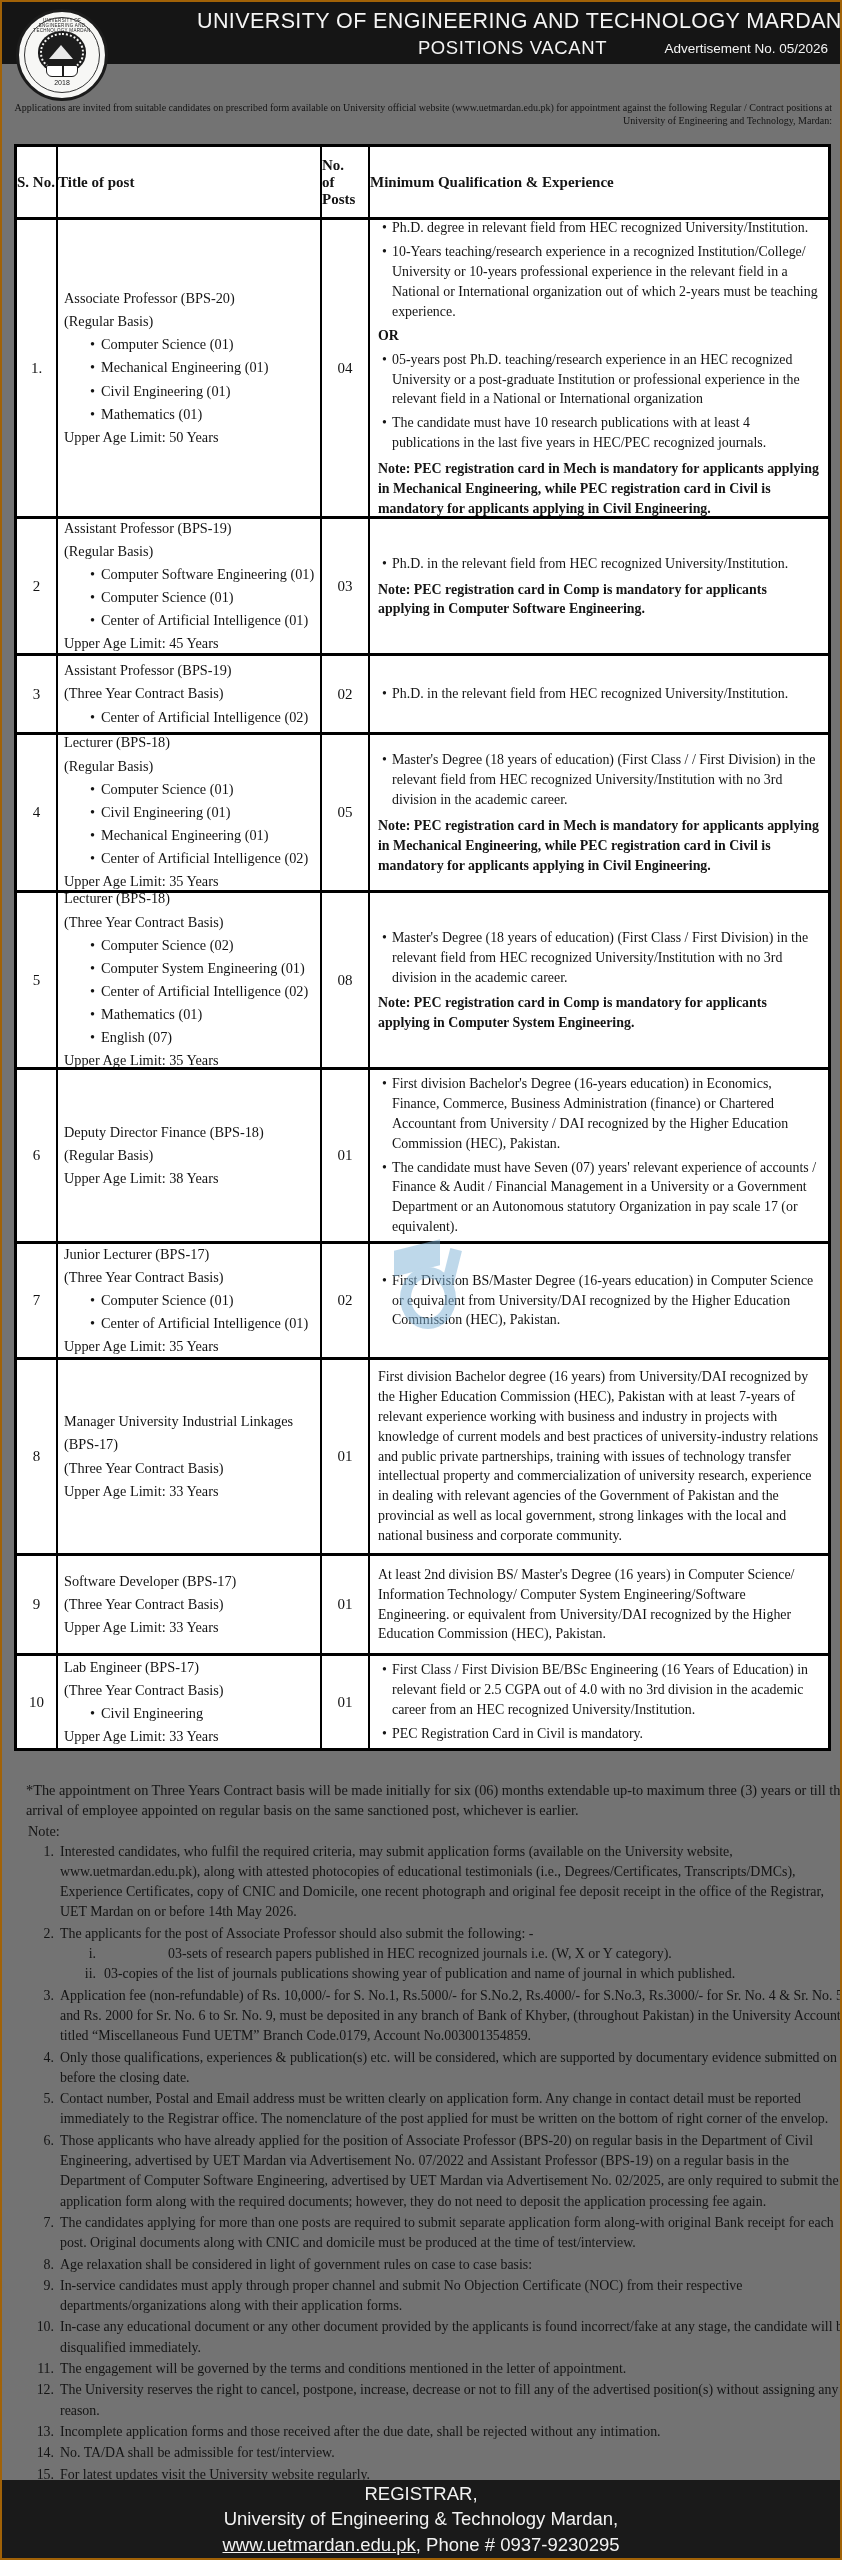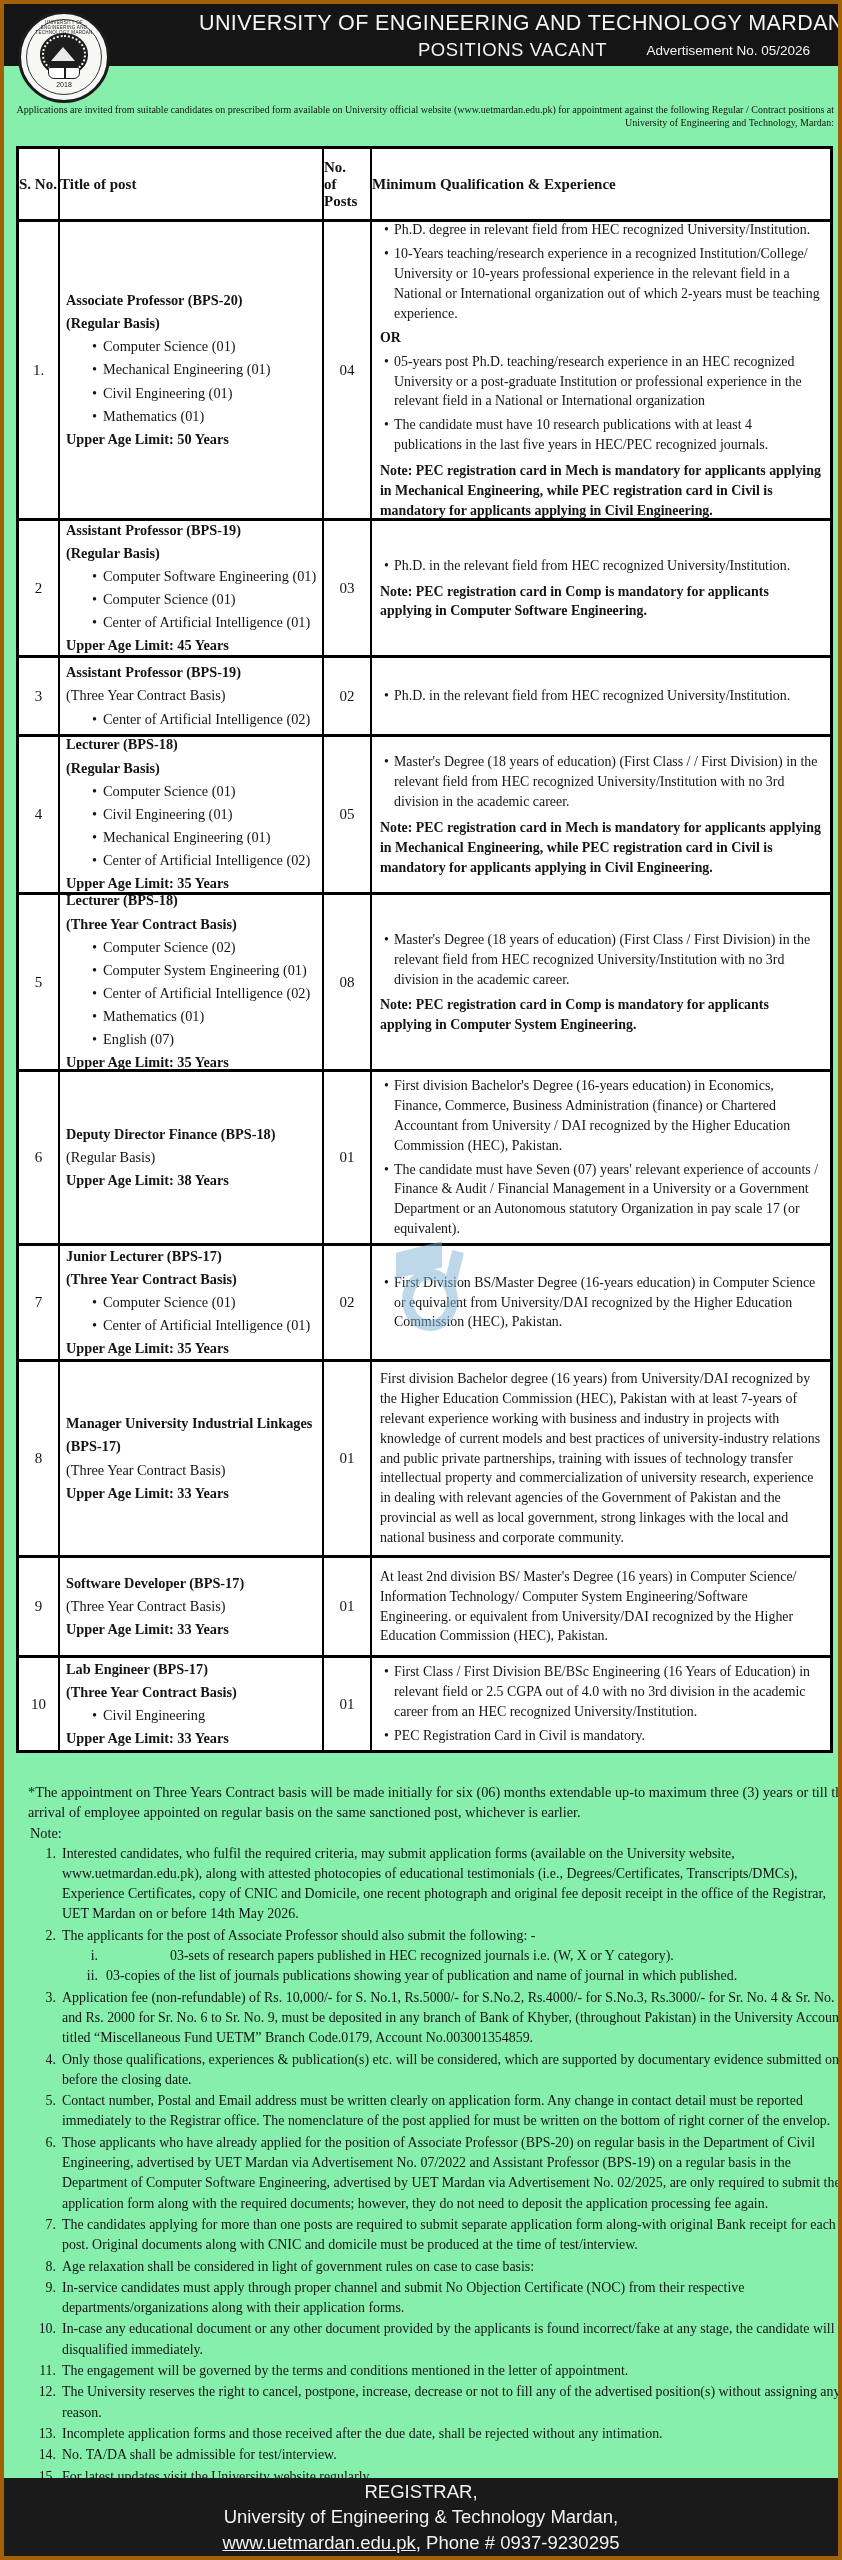--- a/index.html
+++ b/index.html
@@ -1,36 +1,36 @@
 <!DOCTYPE html>
 <html><head>
 <meta charset="utf-8">
 <style>
   html,body{margin:0;padding:0;background:#e8e8e8;}
   .page{
     position:relative; width:842px; height:2560px; margin:0 auto;
-    background:#86efac; border:4px solid #a16207; box-sizing:border-box;
+    background:#737373; border:2px solid #a16207; box-sizing:border-box;
     font-family:"Liberation Serif", serif; color:#141414; overflow:hidden;
   }
   
   .topbar{
     position:absolute; left:0; top:0; width:100%; height:62px;
     background:#151515; color:#f4f4f4;
     font-family:"Liberation Sans", sans-serif;
   }
   .topbar .title{
     position:absolute; left:195px; right:10px; top:7px; text-align:center;
     font-size:21.5px; letter-spacing:.4px; white-space:nowrap;
   }
   .topbar .subrow{position:absolute; left:195px; right:12px; top:35px; height:22px;}
   .topbar .subtitle{
     position:absolute; left:0; right:0; text-align:center;
     font-size:18.5px; letter-spacing:.6px;
   }
-  .topbar .advno{position:absolute; right:16px; top:4px; font-size:13.5px;}
+  .topbar .advno{position:absolute; right:0; top:4px; font-size:13.5px;}
   
   .seal{
     position:absolute; left:14px; top:7px; width:92px; height:92px;
     background:#f7f7f5; border:3px solid #1c1c1c; border-radius:50%;
     box-sizing:border-box; z-index:5; display:flex; flex-direction:column;
     align-items:center; justify-content:center; overflow:hidden;
   }
   .seal .ring{
     position:absolute; inset:5px; border:1px solid #333; border-radius:50%;
   }
@@ -66,21 +66,21 @@
     border:3px solid #000; box-sizing:border-box; background:#fff;
   }
   .trow{display:grid; grid-template-columns:41px 264px 48px 1fr; border-bottom:3px solid #000; box-sizing:border-box;}
   .trow:last-child{border-bottom:none;}
   .c{border-right:2px solid #000; box-sizing:border-box; display:flex; flex-direction:column; justify-content:center; overflow:hidden;}
   .c:last-child{border-right:none;}
   .thead{font-weight:bold; text-align:center; font-size:15px;}
   .thead .c{align-items:flex-start;}
   .sno,.posts{align-items:center; text-align:center; font-size:15px;}
   .titlecell{padding:6px 4px 6px 6px; font-size:14.3px; line-height:1.62;}
-  .titlecell .b{font-weight:bold;}
+  .titlecell .b{font-weight:normal;}
   .titlecell ul{margin:0; padding:0 0 0 26px; list-style:none;}
   .titlecell li{position:relative; padding-left:11px;}
   .titlecell li:before{content:"•"; position:absolute; left:0; top:0;}
   .qualcell{padding:7px 8px 7px 8px; font-size:13.9px; line-height:1.43;}
   .qi{display:flex; margin:2px 0;}
   .qi .bu{width:14px; flex:0 0 14px; text-align:left; padding-left:4px; box-sizing:border-box;}
   .qi .qt{flex:1;}
   .qp{margin:2px 0 2px 0;font-weight:bold;}
   .qpara{margin:1px 0; text-align:left;}
   .qnote{font-weight:bold; margin:4px 0 1px 0;}

